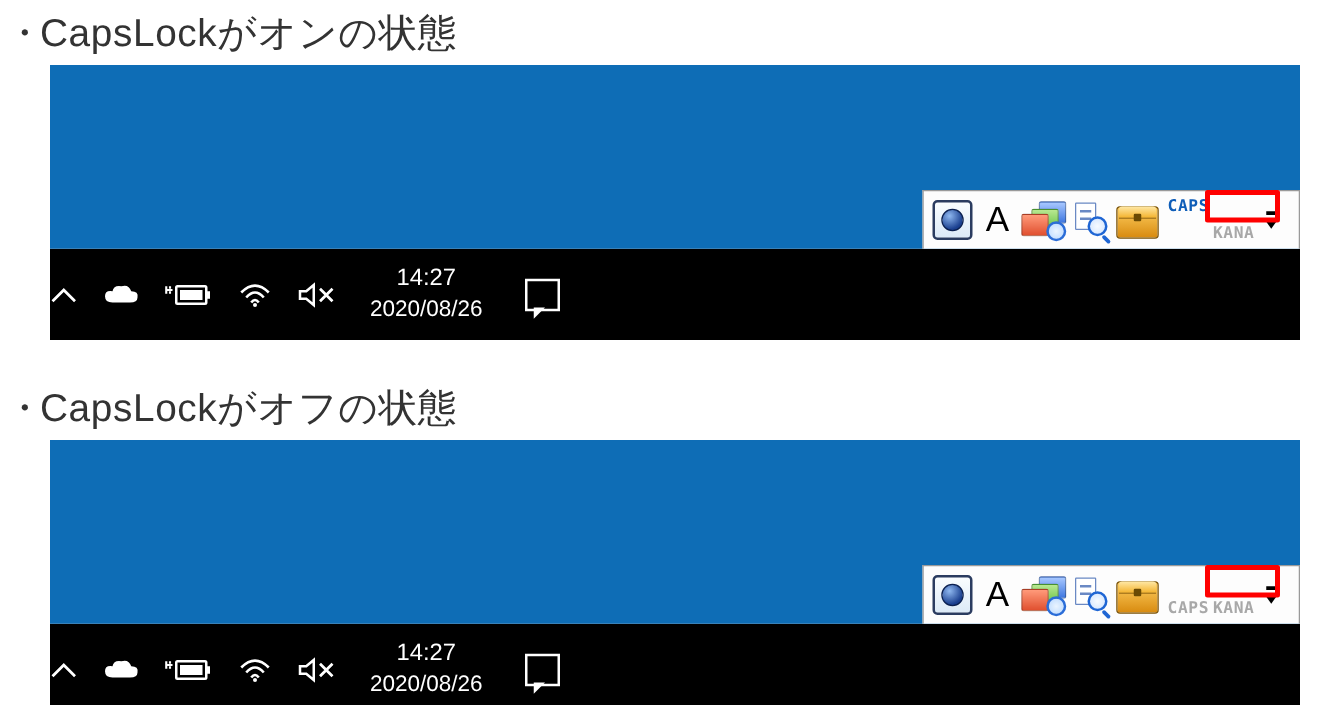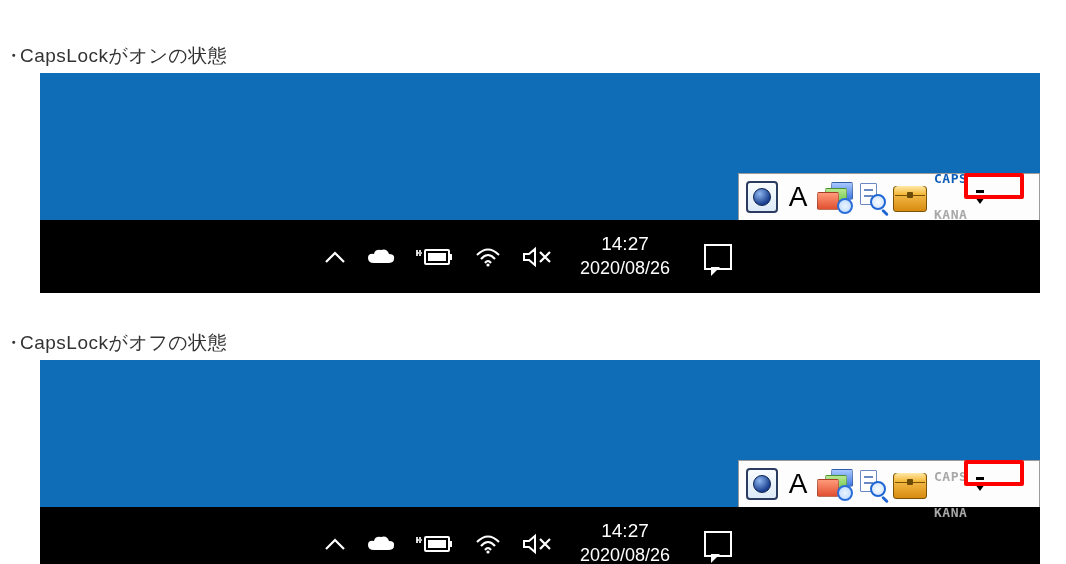--- a/index.html
+++ b/index.html
@@ -5,27 +5,26 @@
   * { margin: 0; padding: 0; box-sizing: border-box; }
   body {
     font-family: "Hiragino Kaku Gothic Pro", "Yu Gothic", Meiryo, sans-serif;
     background: #fff;
     color: #333;
     padding: 6px 0 20px 0;
     width: 1066px;
   }
   .section { margin-bottom: 34px; }
   .caption {
-    font-size: 19px;
+    font-size: 31px;
     color: #333;
-    padding-left: 20px;
+    padding-left: 32px;
     margin-bottom: 4px;
     position: relative;
     letter-spacing: 0.5px;
-    margin-top: 37px;
   }
   .caption::before {
     content: "・";
     position: absolute;
     left: 4px;
     color: #333;
   }
   .shot {
     width: 1000px;
     margin-left: 40px;
@@ -139,21 +138,21 @@
     position:absolute; left:2px; right:2px; top:0; height:10px;
     background: linear-gradient(#ffe9a8,#f4b430);
     border-bottom:1px solid #7a5206;
     border-radius: 3px 3px 0 0;
   }
   .toolbox .latch{
     position:absolute; top:6px; left:50%; transform:translateX(-50%);
     width:6px;height:6px; background:#6a4a04; border-radius:1px;
   }
   .ime-status {
-    display: flex; flex-direction: column;
+    display: flex; flex-direction: row;
     margin-left: 2px;
     gap: 1px;
   }
   .ime-status .row {
     font-family: "MS Gothic", monospace;
     font-size: 13px;
     font-weight: bold;
     letter-spacing: 0.5px;
     line-height: 14px;
     padding: 0 1px;
@@ -173,21 +172,21 @@
     border-left:5px solid transparent;
     border-right:5px solid transparent;
     border-top:7px solid #000;
     margin-left:-1px;
   }
   .taskbar {
     height: 73px;
     background: #000;
     display: flex;
     align-items: center;
-    justify-content: center;
+    justify-content: flex-start;
     padding-right: 14px;
     gap: 20px;
     color: #fff;
   }
   .tray {
     display: flex; align-items: center; gap: 20px;
   }
   .tray svg { display:block; }
   .clock {
     text-align: center;

